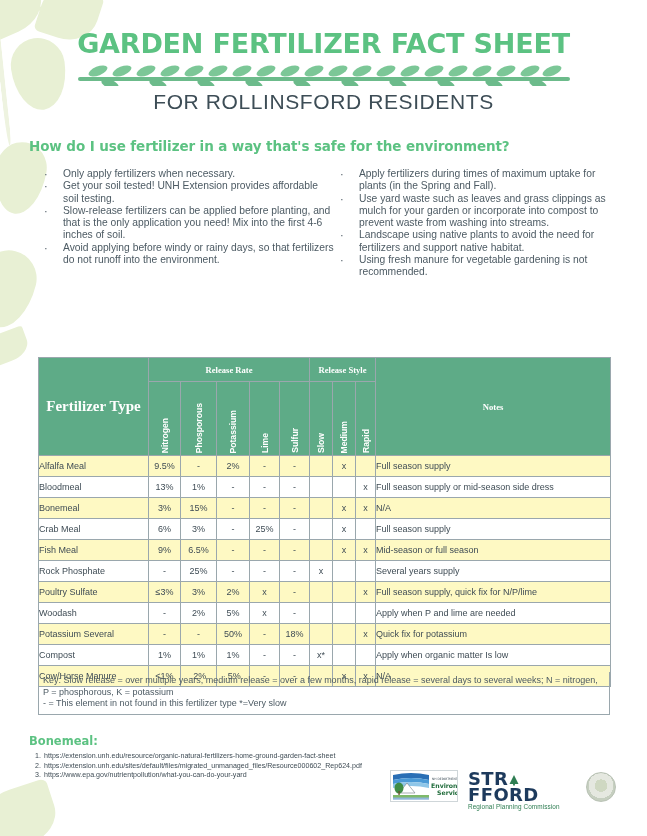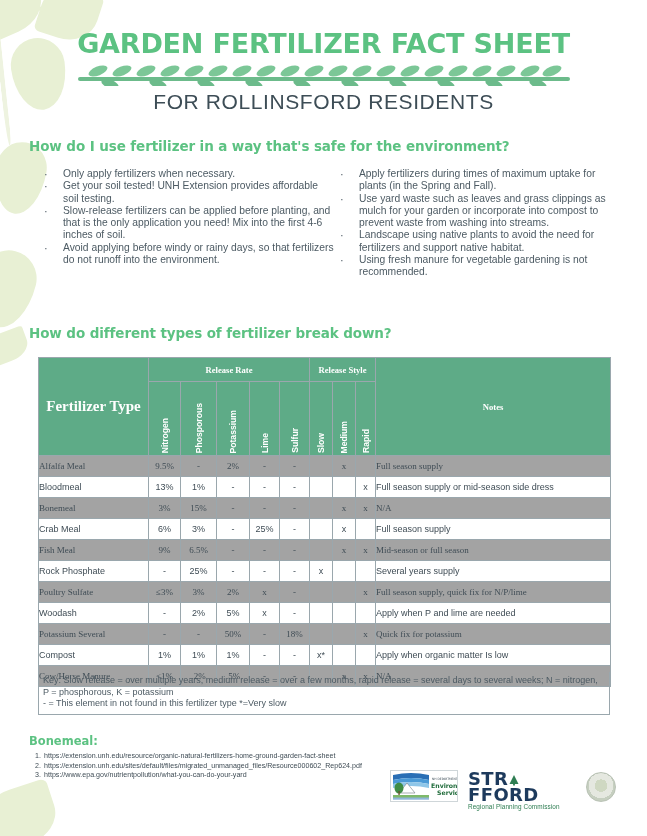--- a/index.html
+++ b/index.html
@@ -89,21 +89,21 @@
     writing-mode: vertical-rl;
     transform: rotate(180deg);
     white-space:nowrap;
     font-size:8.6px; font-weight:bold;
     display:inline-block;
   }
   th.vcol { height:74px; vertical-align:bottom; padding-bottom:4px; }
   th.ftype { font-size:15px; }
 
   tbody td { font-size:9px; color:#3f4c55; height:21px; }
-  tbody tr.alt td { background:#a3a3a3;font-family:Liberation Serif, serif; }
+  tbody tr.alt td { background:#fef9c3; }
   tbody tr td { background:#ffffff; }
   td.name { padding-left:4px; text-align:left; }
   td.ctr  { text-align:center; }
   td.note { padding-left:4px; text-align:left; }
 
   .keybox {
     position:absolute; left:38px; top:672px; width:572px;
     border:1px solid #9aa7ad; border-top:none;
     font-size:9px; color:#4c5a63; line-height:11.6px;
     padding:3px 4px 4px 4px;
@@ -226,21 +226,20 @@
       <div class="bullet">
         <span class="dot">·</span>
         <span class="txt">Landscape using native plants to avoid the need for fertilizers and support native habitat.</span>
       </div>
       <div class="bullet">
         <span class="dot">·</span>
         <span class="txt">Using fresh manure for vegetable gardening is not recommended.</span>
       </div>
     </div>
 
-  <div class="h2" id="h2b">How do different types of fertilizer break down?</div>
 
   <div class="tbl-wrap">
     <table class="ft">
       <colgroup>
         <col style="width:110px">
           <col style="width:32px">
           <col style="width:36px">
         <col style="width:33px">
           <col style="width:30px">
           <col style="width:30px">

